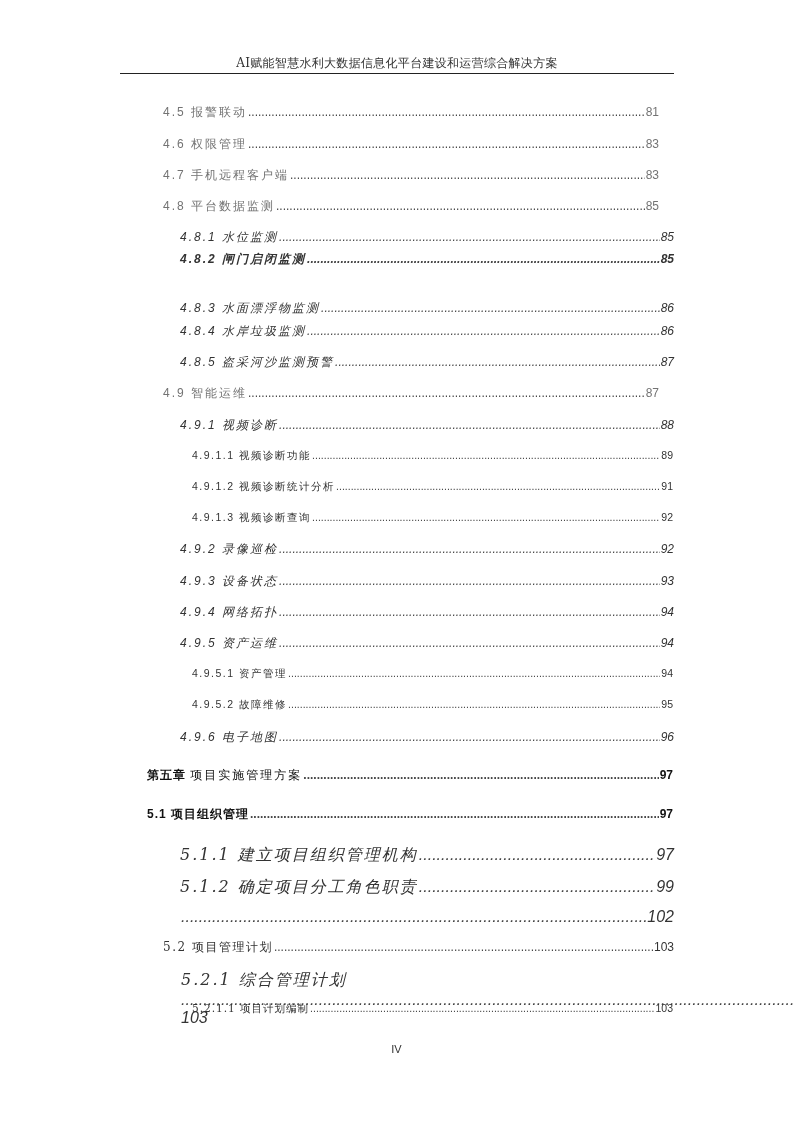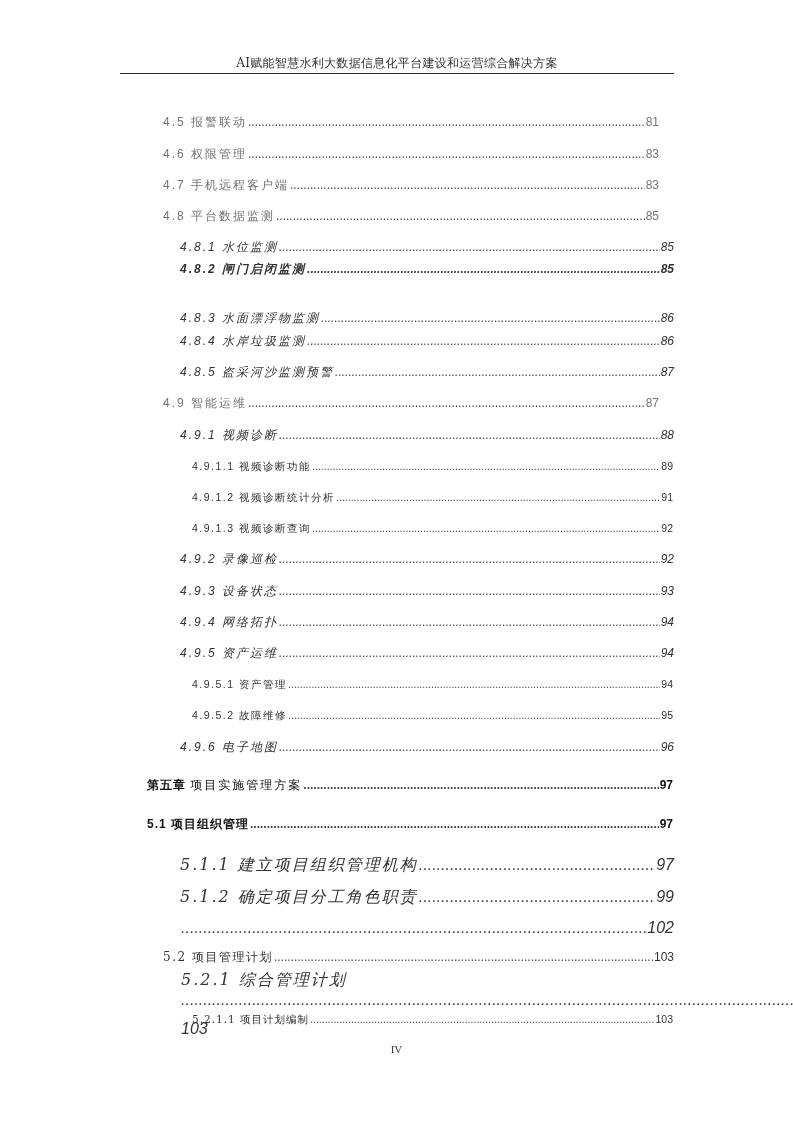--- a/index.html
+++ b/index.html
@@ -5,38 +5,38 @@
   html, body { margin: 0; padding: 0; background: #ffffff; }
   body { width: 793px; height: 1122px; position: relative; overflow: hidden; color: #222; }
   .header { position: absolute; top: 55px; left: 120px; width: 554px; text-align: center;
     font-family: "DejaVu Serif", "Liberation Serif", serif; font-size: 12px; color: #333; letter-spacing: 0.3px; }
   .header-rule { position: absolute; top: 73px; left: 120px; width: 554px; height: 0; border-top: 1px solid #222; }
   .toc { position: absolute; left: 0; top: 0; width: 793px; }
   .row { position: absolute; display: flex; align-items: baseline; white-space: nowrap; }
   .row .label { flex: 0 0 auto; }
   .row .dots { flex: 1 1 auto; overflow: hidden; color: #444; margin: 0 1px; letter-spacing: 0; }
   .row .dots::after { content: "......................................................................................................................................................................................................................................................................................................"; }
-  .row .page { flex: 0 0 auto; margin-top: 11px; }
+  .row .page { flex: 0 0 auto; }
   .lvl2 { font-family: "Liberation Sans", sans-serif; font-size: 12px; color: #737373; letter-spacing: 2px; }
   .lvl2 .page, .lvl2 .dots { letter-spacing: 0; }
   .lvl3 { font-family: "Liberation Sans", sans-serif; font-size: 12px; font-style: italic; color: #333; letter-spacing: 2px; }
   .lvl3 .page, .lvl3 .dots { letter-spacing: 0; }
   .lvl4 { font-family: "Liberation Sans", sans-serif; font-size: 10.5px; color: #333; letter-spacing: 1.5px; }
   .lvl4 .page, .lvl4 .dots { letter-spacing: 0; }
   .chap { font-family: "Liberation Sans", sans-serif; font-size: 12px; font-weight: bold; color: #111; letter-spacing: 1px; }
   .chap .page, .chap .dots { letter-spacing: 0; }
   .serif3 { font-family: "DejaVu Serif", "Liberation Serif", serif; font-style: italic; font-size: 16px; color: #333; letter-spacing: 2px; }
   .serif3 .page { font-family: "Liberation Sans", sans-serif; letter-spacing: 0; }
   .serif3 .dots { letter-spacing: 0; font-family: "Liberation Sans", sans-serif; }
   .serif2 { font-family: "DejaVu Serif", "Liberation Serif", serif; font-size: 12px; color: #333; letter-spacing: 1.5px; }
   .serif2 .page, .serif2 .dots { letter-spacing: 0; font-family: "Liberation Sans", sans-serif; }
   .serif4 { font-family: "DejaVu Serif", "Liberation Serif", serif; font-size: 10.5px; color: #333; letter-spacing: 1px; }
   .serif4 .page, .serif4 .dots { letter-spacing: 0; font-family: "Liberation Sans", sans-serif; }
   .footer { position: absolute; top: 1043px; left: 0; width: 793px; text-align: center;
-    font-family: Liberation Serif, serif; font-size: 11px; color: #333; }
+    font-family: Liberation Sans, sans-serif; font-size: 11px; color: #333; }
 </style>
 </head>
 <body>
 
 <div class="header">AI赋能智慧水利大数据信息化平台建设和运营综合解决方案</div>
 <div class="header-rule"></div>
 
 <div class="toc">
 
   <div class="row lvl2" style="top:104px;left:163px;width:496px;">

